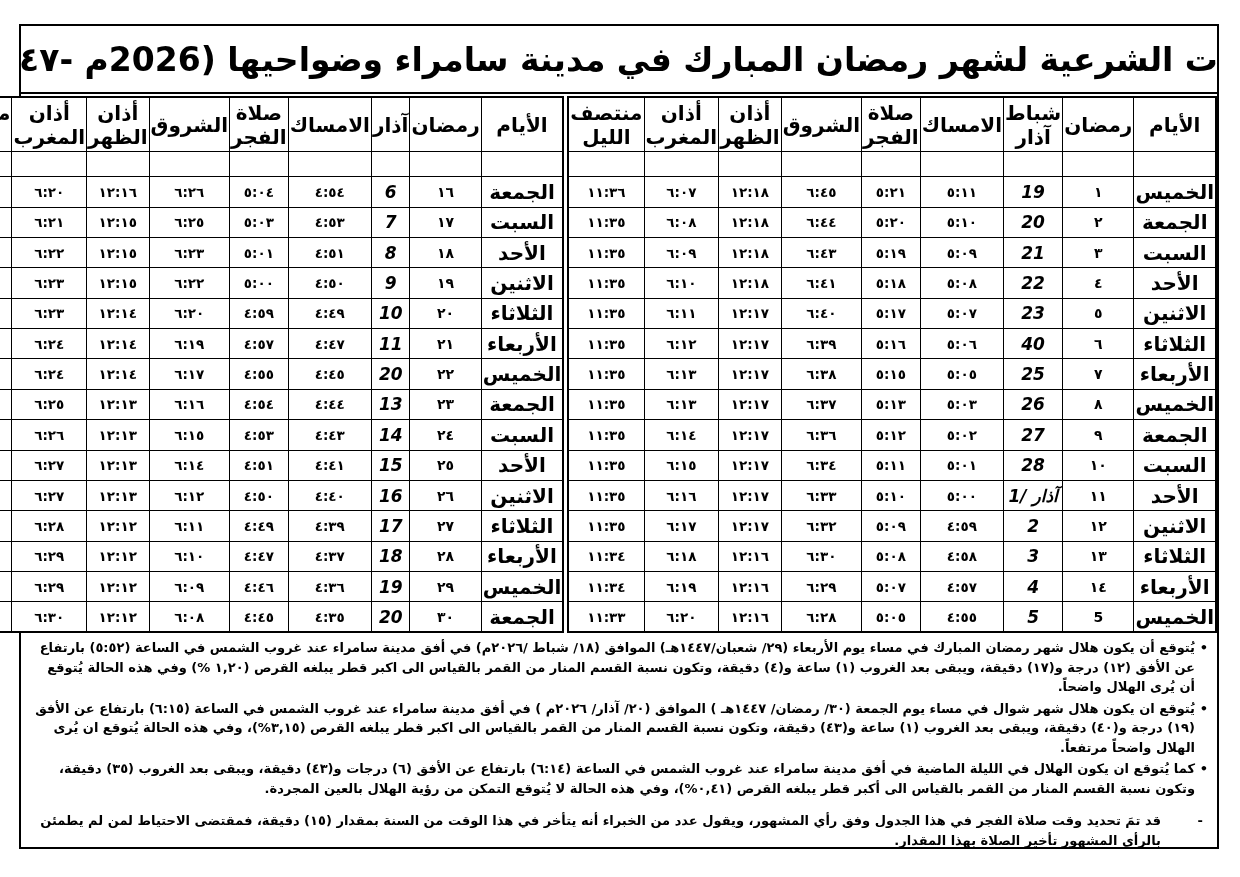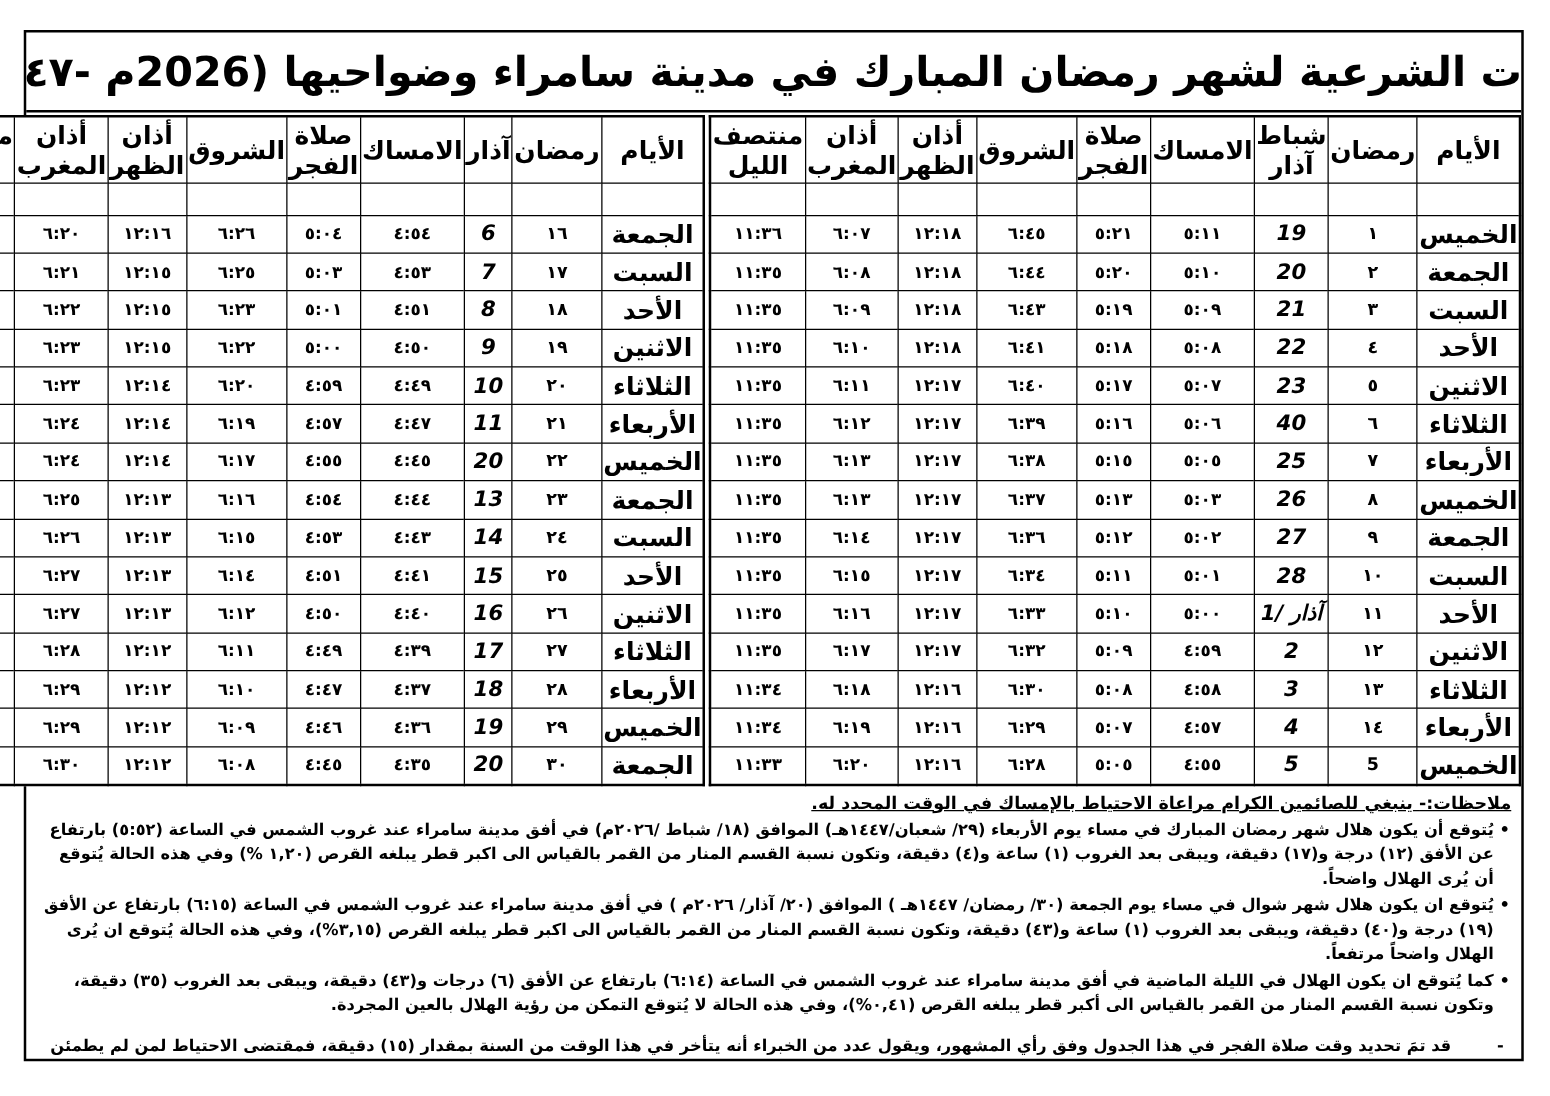--- a/index.html
+++ b/index.html
@@ -468,21 +468,20 @@
               <td class="c-time">٦:٠٨</td>
               <td class="c-time">١٢:١٢</td>
               <td class="c-time">٦:٣٠</td>
               <td class="c-time">١١:٢٩</td>
             </tr>
           </tbody>
       </table>
     </div>
 
     <div class="notes">
-      <p class="note-head"><span>ملاحظات:-</span> <span>ينبغي للصائمين الكرام مراعاة الاحتياط بالإمساك في الوقت المحدد له.</span></p>
       <p class="note"><span class="marker">•</span><span>يُتوقع أن يكون هلال شهر رمضان المبارك في مساء يوم الأربعاء (٢٩/ شعبان/١٤٤٧هـ) الموافق (١٨/ شباط /٢٠٢٦م) في أفق مدينة سامراء عند غروب الشمس في الساعة (٥:٥٢) بارتفاع عن الأفق (١٢) درجة و(١٧) دقيقة، ويبقى بعد الغروب (١) ساعة و(٤) دقيقة، وتكون نسبة القسم المنار من القمر بالقياس الى اكبر قطر يبلغه القرص (١,٢٠ %) وفي هذه الحالة يُتوقع أن يُرى الهلال واضحاً.</span></p>
       <p class="note"><span class="marker">•</span><span>يُتوقع ان يكون هلال شهر شوال في مساء يوم الجمعة (٣٠/ رمضان/ ١٤٤٧هـ ) الموافق (٢٠/ آذار/ ٢٠٢٦م ) في أفق مدينة سامراء عند غروب الشمس في الساعة (٦:١٥) بارتفاع عن الأفق (١٩) درجة و(٤٠) دقيقة، ويبقى بعد الغروب (١) ساعة و(٤٣) دقيقة، وتكون نسبة القسم المنار من القمر بالقياس الى اكبر قطر يبلغه القرص (٣,١٥%)، وفي هذه الحالة يُتوقع ان يُرى الهلال واضحاً مرتفعاً.</span></p>
       <p class="note"><span class="marker">•</span><span>كما يُتوقع ان يكون الهلال في الليلة الماضية في أفق مدينة سامراء عند غروب الشمس في الساعة (٦:١٤) بارتفاع عن الأفق (٦) درجات و(٤٣) دقيقة، ويبقى بعد الغروب (٣٥) دقيقة، وتكون نسبة القسم المنار من القمر بالقياس الى أكبر قطر يبلغه القرص (٠,٤١%)، وفي هذه الحالة لا يُتوقع التمكن من رؤية الهلال بالعين المجردة.</span></p>
       <p class="note note-dash"><span class="marker">-</span><span>قد تمَ تحديد وقت صلاة الفجر في هذا الجدول وفق رأي المشهور، ويقول عدد من الخبراء أنه يتأخر في هذا الوقت من السنة بمقدار (١٥) دقيقة، فمقتضى الاحتياط لمن لم يطمئن بالرأي المشهور تأخير الصلاة بهذا المقدار.</span></p>
     </div>
 
   </div>
 </div>
 
 </body></html>

